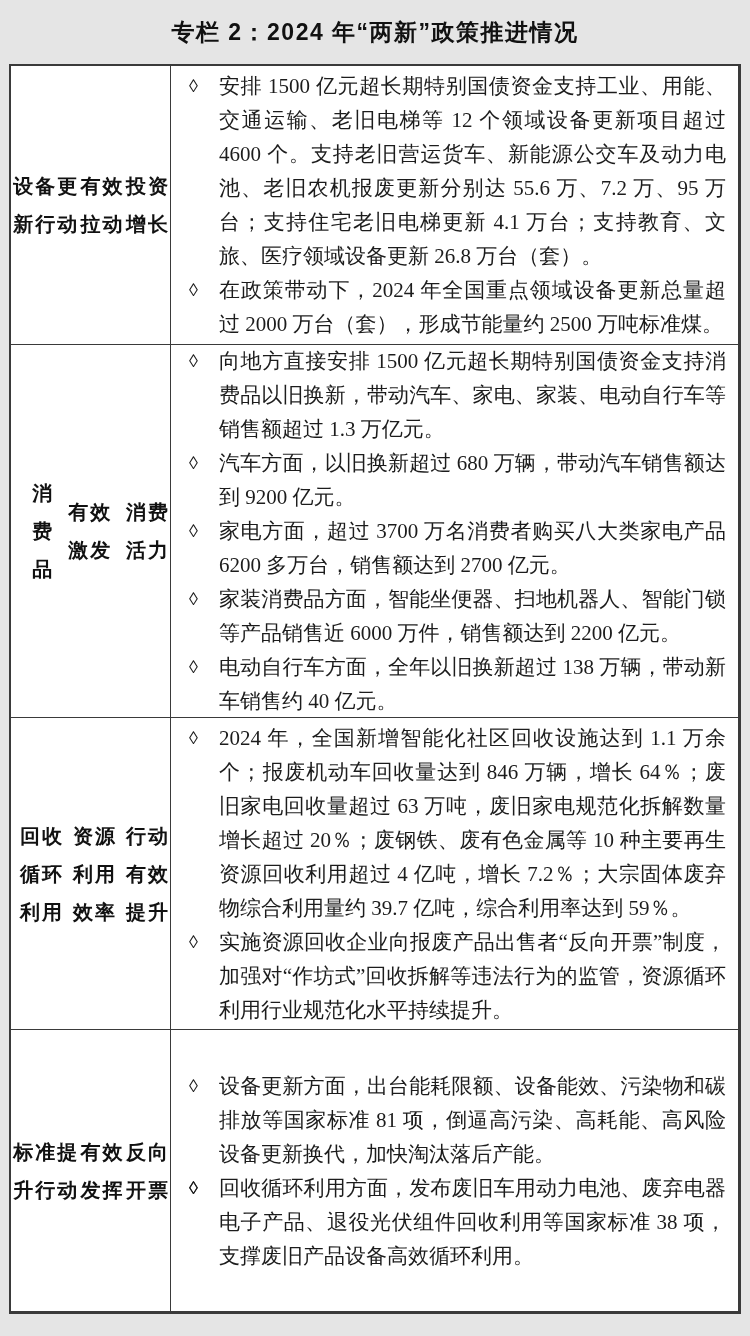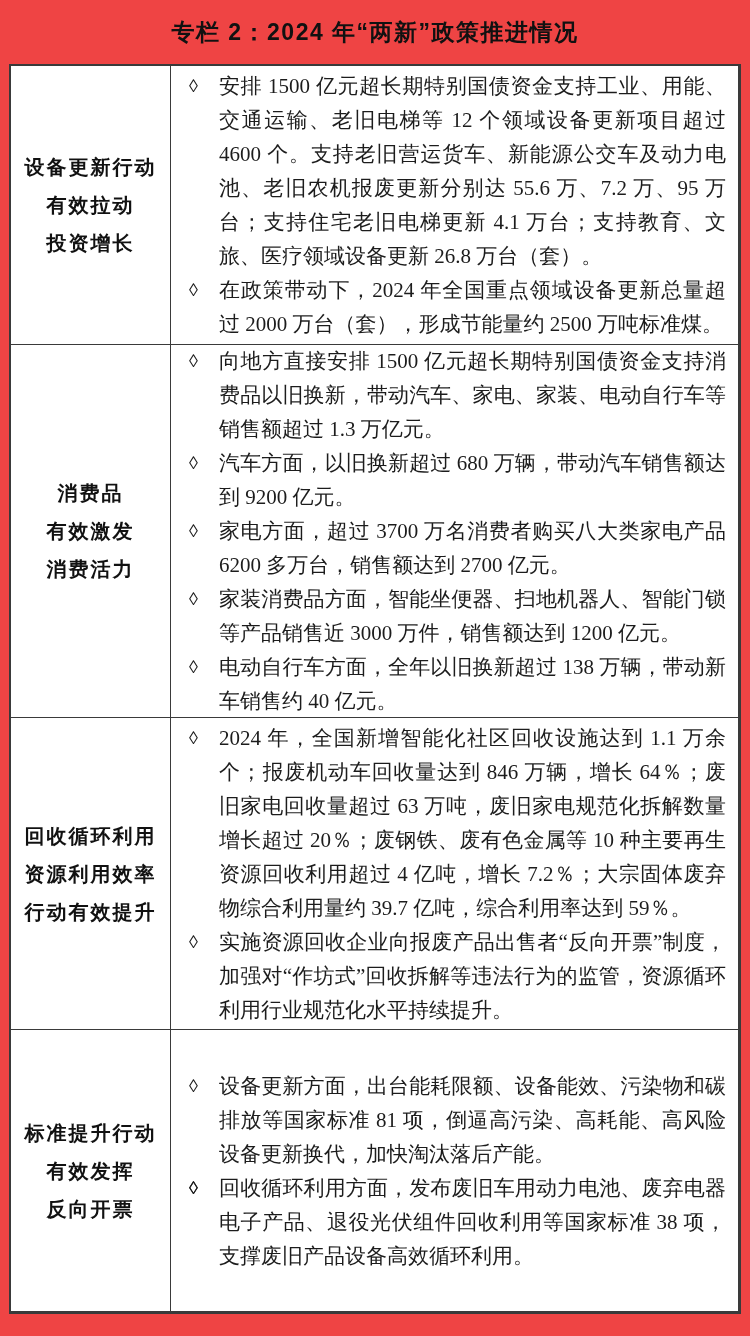--- a/index.html
+++ b/index.html
@@ -8,21 +8,21 @@
     background: #ffffff;
     width: 750px;
     height: 1336px;
     color: #1c1c1c;
     font-family: "Liberation Serif", serif;
   }
   .page {
     position: relative;
     width: 750px;
     height: 1336px;
-    background: #ef4444;
+    background: #e5e5e5;
     overflow: hidden;
   }
   .title-bar {
     height: 64px;
     display: flex;
     align-items: center;
     justify-content: center;
   }
   .page-title {
     font-family: "Liberation Sans", sans-serif;
@@ -49,21 +49,21 @@
   .row-1 { height: 279px; }
   .row-2 { height: 373px; }
   .row-3 { height: 312px; }
   .row-4 { height: 281px; }
   .label-cell {
     width: 160px;
     flex: 0 0 160px;
     border-right: 1px solid #3a3a3a;
     box-sizing: border-box;
     display: flex;
-    flex-direction: column;
+    flex-direction: row;
     justify-content: center;
     align-items: center;
     font-family: "Liberation Sans", sans-serif;
     font-weight: bold;
     font-size: 20px;
     line-height: 38px;
     letter-spacing: 2px;
     color: #111111;
     text-align: right;
   }
@@ -145,21 +145,21 @@
           <li class="bullet">
             <span class="bullet-marker">◊</span>
             <span>汽车方面，以旧换新超过 680 万辆，带动汽车销售额达到 9200 亿元。</span>
           </li>
           <li class="bullet">
             <span class="bullet-marker">◊</span>
             <span>家电方面，超过 3700 万名消费者购买八大类家电产品 6200 多万台，销售额达到 2700 亿元。</span>
           </li>
           <li class="bullet">
             <span class="bullet-marker">◊</span>
-            <span>家装消费品方面，智能坐便器、扫地机器人、智能门锁等产品销售近 3000 万件，销售额达到 1200 亿元。</span>
+            <span>家装消费品方面，智能坐便器、扫地机器人、智能门锁等产品销售近 6000 万件，销售额达到 2200 亿元。</span>
           </li>
           <li class="bullet">
             <span class="bullet-marker">◊</span>
             <span>电动自行车方面，全年以旧换新超过 138 万辆，带动新车销售约 40 亿元。</span>
           </li>
         </ul>
       </div>
     </div>
 
     <div class="row row-3">

